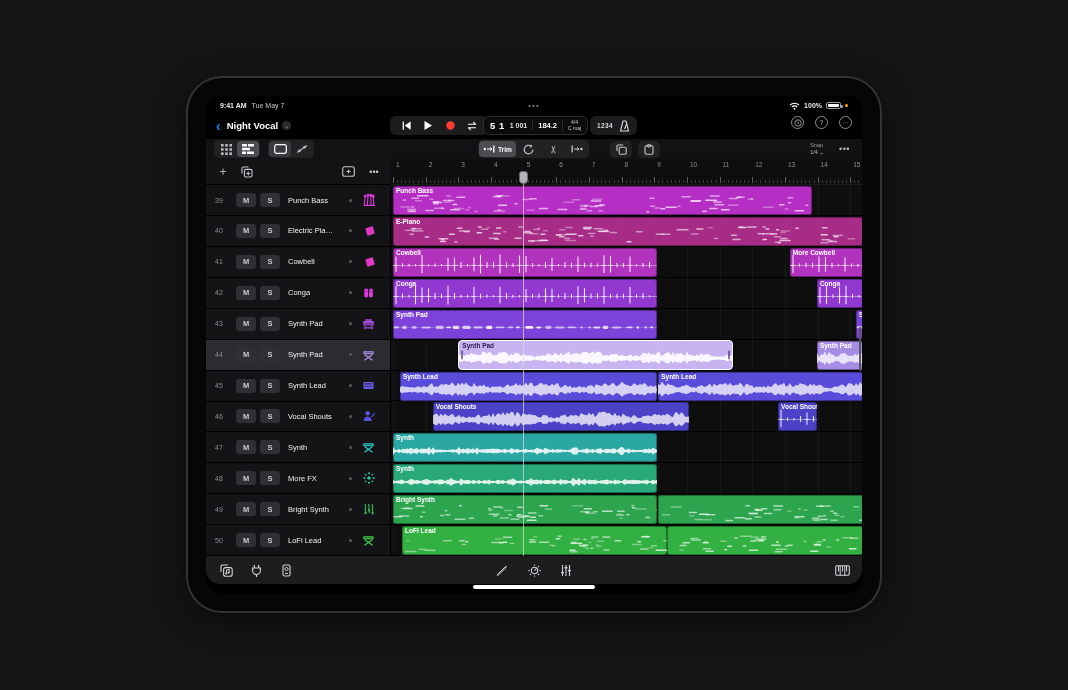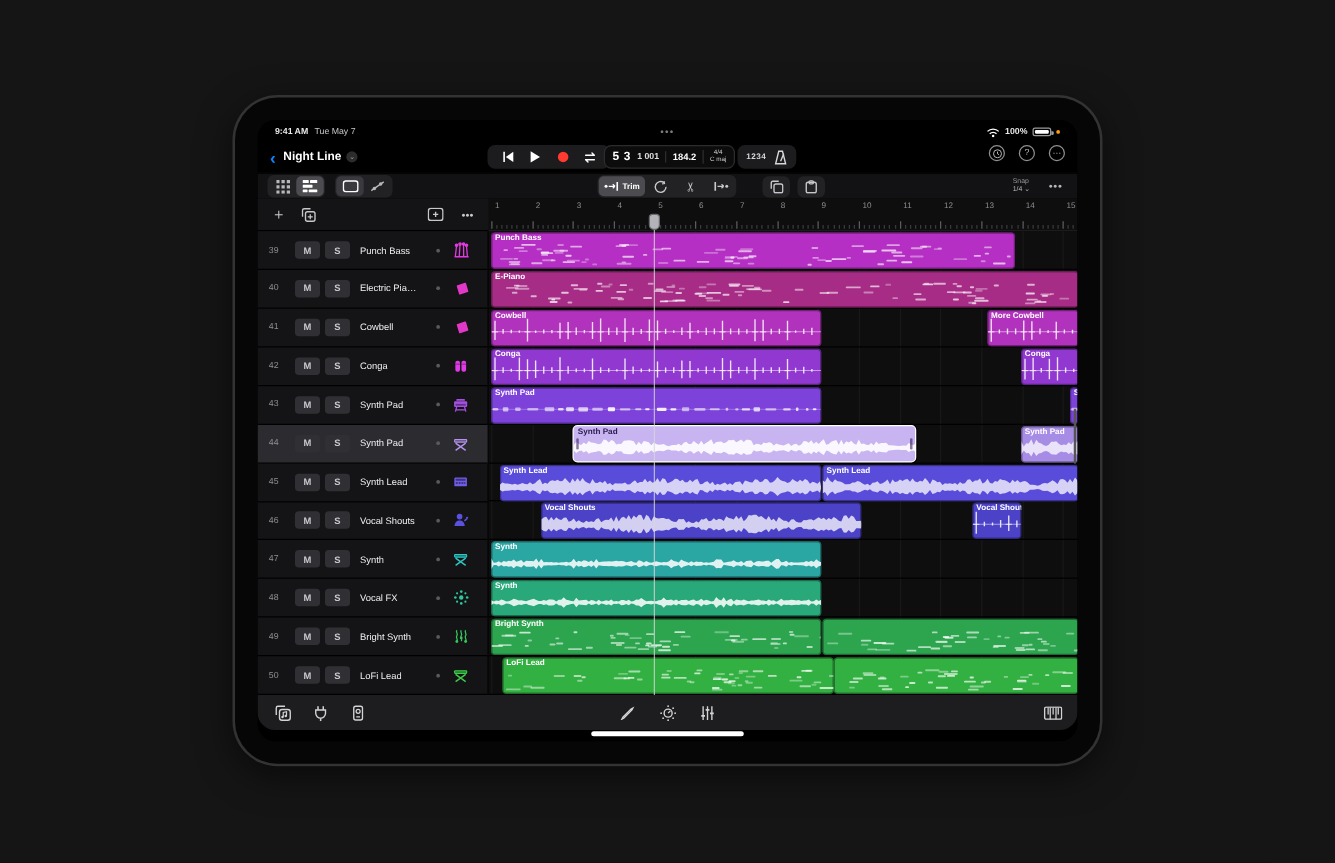--- a/index.html
+++ b/index.html
@@ -128,21 +128,21 @@
           <span>100%</span>
           <span class="batt">
               <i></i>
             </span>
           <span class="privacy-dot"></span>
         </div>
       </div>
 
       <div class="titlebar">
         <span class="back-chevron">‹</span>
-        <span class="proj-title">Night Line</span>
+        <span class="proj-title">Night Vocal</span>
         <span class="title-badge">⌄</span>
 
         <div class="transport">
           <span class="tbtn">
             <svg width="11" height="11" viewBox="0 0 12 12">
                 <path d="M2.5 1.5v9" stroke="#fff" stroke-width="1.4"></path>
                 <path d="M10.5 1.5L4 6l6.5 4.5z" fill="#fff"></path>
               </svg>
           </span>
           <span class="tbtn">
@@ -156,21 +156,21 @@
               </svg>
           </span>
           <span class="tbtn">
             <svg width="12" height="10" viewBox="0 0 12 10">
                 <path d="M2.5 3.2h7M9.5 3.2L7.6 1.4M9.5 6.8h-7M2.5 6.8l1.9 1.8" stroke="#fff" stroke-width="1.1" fill="none" stroke-linecap="round"></path>
               </svg>
           </span>
         </div>
 
         <div class="lcd">
-          <span class="pos-big">5 3</span>
+          <span class="pos-big">5 1</span>
           <span class="pos-small">1 001</span>
           <span class="tempo">184.2</span>
           <span class="sigkey">
             <span>4/4</span><br>
             <span>C maj</span>
           </span>
         </div>
 
         <div class="count-metro">
           <span class="count-label">1234</span>
@@ -591,21 +591,21 @@
                   <g stroke="currentColor" stroke-width="1.3" fill="none">
                     <path d="M3.4 7.4L12.6 14M12.6 7.4L3.4 14"></path>
                   </g>
                 </svg>
               </span>
             </div>
             <div class="trow" style="top: 278.28px;">
               <span class="tnum">48</span>
               <button class="msbtn">M</button>
               <button class="msbtn">S</button>
-              <span class="tname">Vocal FX</span>
+              <span class="tname">More FX</span>
               <span class="tdot"></span>
               <span class="ticon" style="color: rgb(46, 199, 154);">
                 <svg width="14" height="14" viewBox="0 0 16 16">
                   <g fill="currentColor">
                     <circle cx="8" cy="8" r="2"></circle>
                     <circle cx="8" cy="2.6" r="1.2"></circle>
                     <circle cx="8" cy="13.4" r="1.2"></circle>
                     <circle cx="2.6" cy="8" r="1.2"></circle>
                     <circle cx="13.4" cy="8" r="1.2"></circle>
                     <circle cx="4.2" cy="4.2" r="1"></circle>

